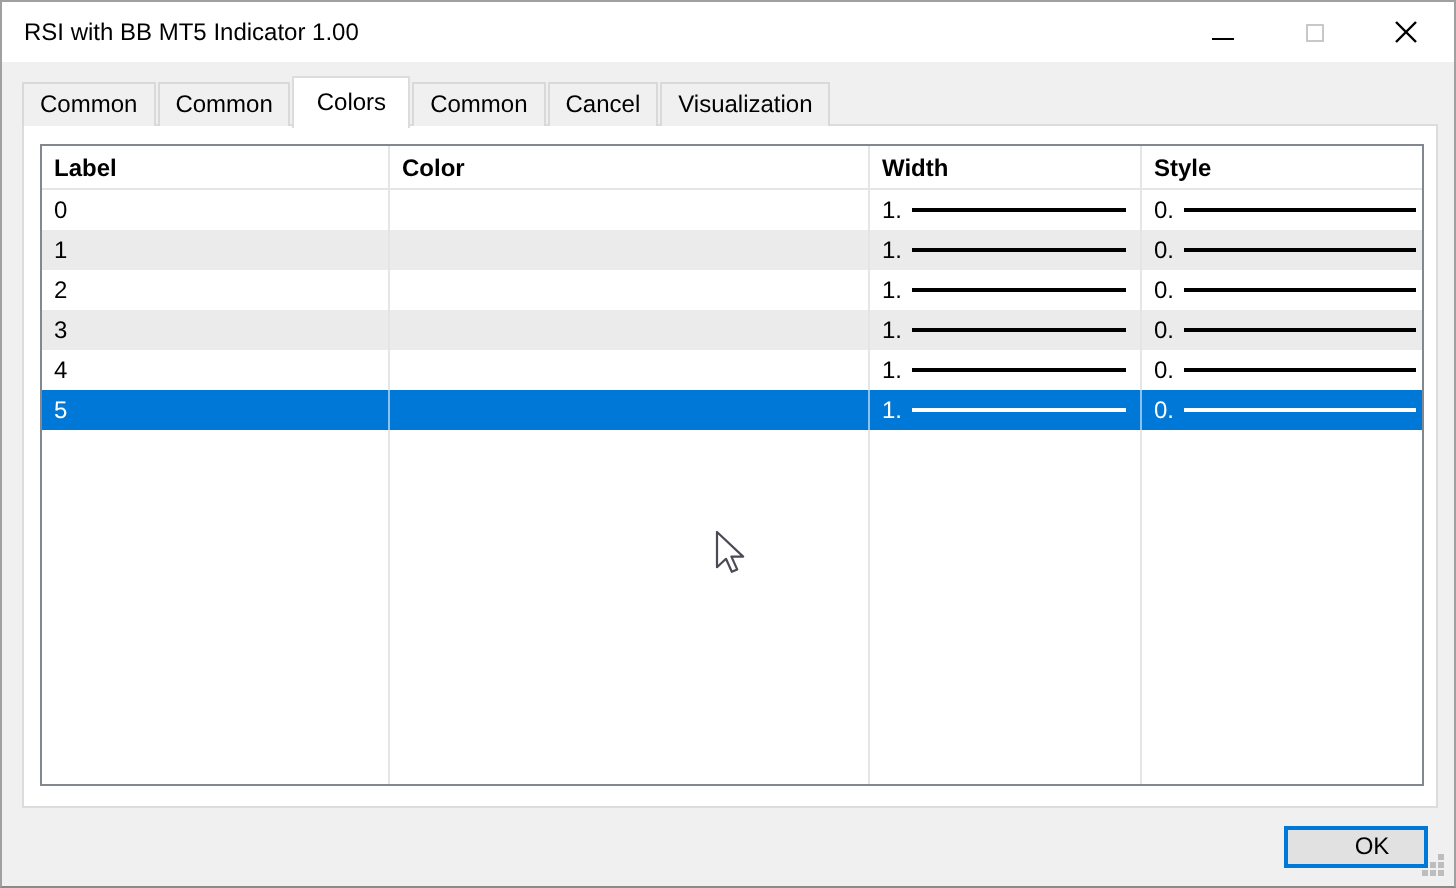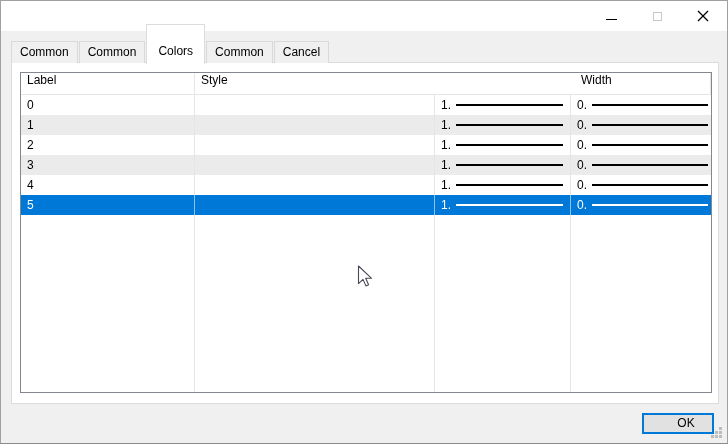--- a/index.html
+++ b/index.html
@@ -19,35 +19,35 @@
   .glyph-max{width:9px; height:9px; border:1px solid #c8c8c8; background:transparent;}
   
   .speck{position:absolute; top:0; height:2px; width:5px;}
   
   .tabstrip{position:absolute; left:10px; top:35px; height:27px; display:flex; align-items:flex-end; z-index:3;}
   .tab{
     background:#f0f0f0; border:1px solid #d9d9d9; border-bottom:none;
     padding:3px 8px 4px 8px; margin-right:1px; color:#000; position:relative;
   }
   .tab.active{
-    background:#ffffff; border-color:#dcdcdc; padding:19px 11px 6px 11px;
+    background:#ffffff; border-color:#dcdcdc; padding:5px 11px 6px 11px;
     margin-bottom:-1px; z-index:4;
   }
   
   .tabpage{
     position:absolute; left:10px; top:61px; width:708px; height:342px;
     background:#ffffff; border:1px solid #dcdcdc; z-index:2;
   }
   
   .table{
     position:absolute; left:8px; top:9px; width:692px; height:321px;
     border:1px solid #828790; background:#fff; display:flex; flex-direction:column;
   }
   .thead{display:flex; flex:0 0 22px; border-bottom:1px solid #e5e5e5; background:#fff;}
-  .hcell{display:flex; padding-left:6px; border-right:1px solid #e5e5e5; height:100%;}
+  .hcell{display:flex; align-items:center; padding-left:6px; border-right:1px solid #e5e5e5; height:100%;font-weight:bold;}
   .trow{display:flex; flex:0 0 20px;}
   .trow.alt{background:#ebebeb;}
   .trow.selected{background:var(--selection,#0078d7); color:#fff;}
   .cell{display:flex; align-items:center; padding-left:6px; border-right:1px solid #e5e5e5; height:100%;}
   .trow.selected .cell{border-right-color:rgba(255,255,255,.55);}
   .c0{width:174px;} .c1{width:240px;} .c2{width:136px;} .c3{flex:1; border-right:none;}
   .linesample{flex:1; height:2px; background:#000; margin-left:5px; margin-right:7px;}
   .c3 .linesample{margin-right:3px;}
   .trow.selected .linesample{background:#fff;}
   .tfiller{flex:1; display:flex;}
@@ -73,20 +73,21 @@
 <div class="window">
 
   <span class="speck" style="left:229px;background:#a63a3a;"></span>
   <span class="speck" style="left:246px;background:#2e7d7d;"></span>
   <span class="speck" style="left:309px;background:#a63a3a;"></span>
   <span class="speck" style="left:340px;background:#2e7d7d;"></span>
   <span class="speck" style="left:404px;background:#2e7d7d;"></span>
   <span class="speck" style="left:480px;background:#a63a3a;"></span>
 
   <div class="titlebar">
+    <span class="title">RSI with BB MT5 Indicator 1.00</span>
     <div class="win-controls">
       <div class="win-btn">
         <span class="glyph-min"></span>
       </div>
       <div class="win-btn">
         <span class="glyph-max"></span>
       </div>
       <div class="win-btn">
         <svg width="12" height="12" viewBox="0 0 12 12">
           <line x1="1" y1="1" x2="11" y2="11" stroke="#000" stroke-width="1.2"></line>
@@ -95,33 +96,37 @@
       </div>
     </div>
   </div>
 
   <div class="tabstrip">
     <div class="tab"><span>Common</span></div>
     <div class="tab"><span>Common</span></div>
     <div class="tab active"><span>Colors</span></div>
     <div class="tab"><span>Common</span></div>
     <div class="tab"><span>Cancel</span></div>
+    <div class="tab"><span>Visualization</span></div>
   </div>
 
   <div class="tabpage">
     <div class="table">
       <div class="thead">
         <div class="hcell c0">
             <span>Label</span>
           </div>
+        <div class="hcell c1">
+            <span>Color</span>
+          </div>
+        <div class="hcell c2">
+            <span>Width</span>
+          </div>
         <div class="hcell c3">
             <span>Style</span>
-          </div>
-        <div class="hcell c2">
-            <span>Width</span>
           </div>
       </div>
 
       <div class="trow">
         <div class="cell c0">0</div>
         <div class="cell c1"></div>
         <div class="cell c2">
             <span>1.</span>
             <i class="linesample"></i>
           </div>

